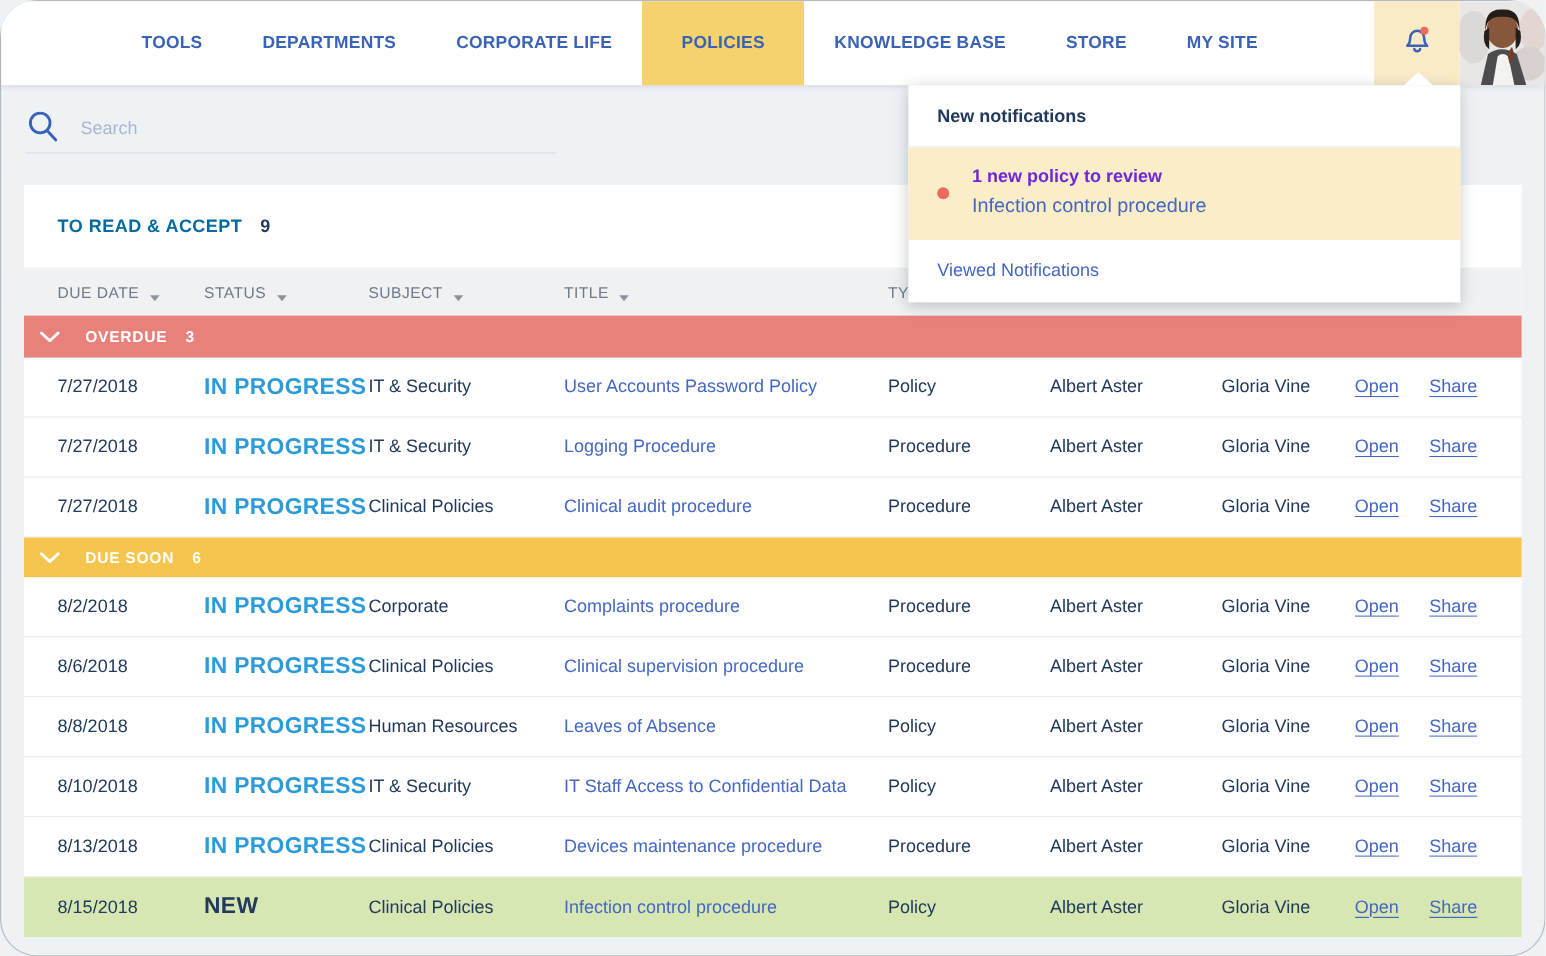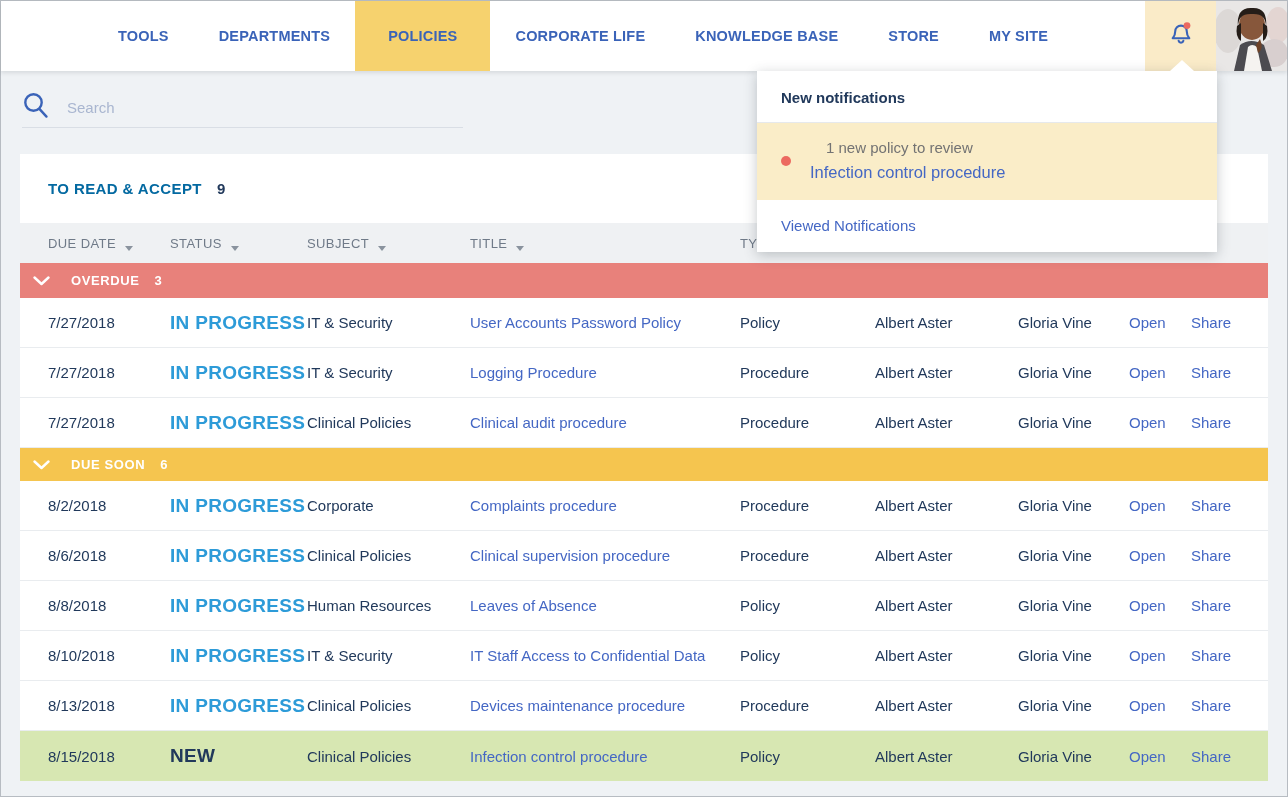--- a/index.html
+++ b/index.html
@@ -1,19 +1,19 @@
 <!DOCTYPE html>
 <html><head>
 <meta charset="utf-8">
 <style>
   * { margin:0; padding:0; box-sizing:border-box; }
   html,body { width:1288px; height:797px; }
   body { font-family:"Liberation Sans","DejaVu Sans",sans-serif; background:#eff2f5; }
   .page { position:relative; width:1288px; height:797px; background:#eff2f5; overflow:hidden;
-          box-shadow:inset 0 0 0 1px #b7bcc2; }
+          box-shadow:inset 0 0 0 1px #b7bcc2;border-radius:31px; }
 
   
   .nav { position:absolute; left:1px; top:1px; right:1px; height:70px; background:#ffffff;
          display:flex; align-items:stretch; z-index:20; box-shadow:0 2px 4px rgba(40,50,60,.12); }
   .nav-items { display:flex; align-items:stretch; margin-left:92px; }
   .nav-item { display:flex; align-items:center; padding:0 25px; color:#3a63b8; font-size:14.5px;
               font-weight:700; letter-spacing:.2px; cursor:pointer; white-space:nowrap; }
   .nav-item.active { background:#f6d26e; padding:0 33px; }
   .nav-spacer { flex:1; }
   .bell-tab { width:71px; background:#faebc8; display:flex; align-items:center; justify-content:center;
@@ -24,21 +24,21 @@
   
   .dropdown { position:absolute; left:757px; top:71px; width:460px; background:#ffffff; z-index:30;
               box-shadow:0 3px 12px rgba(50,60,70,.28); }
   .dd-arrow { position:absolute; top:-11px; left:413px; width:0; height:0;
               border-left:12px solid transparent; border-right:12px solid transparent;
               border-bottom:11px solid #ffffff; }
   .dd-header { padding:18px 24px 16px 24px; font-size:15px; font-weight:700; color:#21395b;
                border-bottom:1px solid #e6e9ec; }
   .dd-item { background:#faedc8; padding:16px 24px 18px 24px; display:flex; align-items:center; cursor:pointer; }
   .dd-dot { width:10px; height:10px; border-radius:50%; background:#ec6a60; margin-right:19px; flex:0 0 auto; }
-  .dd-item-summary { font-size:15px; font-weight:400; color:#737373; margin-bottom:7px;margin-left:16px; }
+  .dd-item-summary { font-size:15px; font-weight:700; color:#6d28d9; margin-bottom:7px; }
   .dd-item-link { font-size:16.5px; color:#4467c4; cursor:pointer; }
   .dd-footer { padding:17px 24px; }
   .dd-footer a { font-size:15px; color:#4467c4; text-decoration:none; cursor:pointer; }
 
   
   .search { position:absolute; left:22px; top:88px; width:441px; height:40px; display:flex;
             align-items:center; border-bottom:1px solid #d9dee5; z-index:5; }
   .search svg { flex:0 0 auto; margin-right:17px; }
   .search input { border:none; outline:none; background:transparent; font-size:15px; color:#21395b;
                   font-family:inherit; width:100%; }
@@ -75,22 +75,22 @@
 </style>
 </head>
 <body>
 
 <div class="page">
 
   <div class="nav">
     <div class="nav-items">
       <div class="nav-item">TOOLS</div>
       <div class="nav-item">DEPARTMENTS</div>
+      <div class="nav-item">CORPORATE LIFE</div>
       <div class="nav-item active">POLICIES</div>
-      <div class="nav-item">CORPORATE LIFE</div>
       <div class="nav-item">KNOWLEDGE BASE</div>
       <div class="nav-item">STORE</div>
       <div class="nav-item">MY SITE</div>
     </div>
     <div class="nav-spacer"></div>
     <div class="bell-tab">
       <span>
         <svg width="30" height="30" viewBox="0 0 30 30" fill="none">
           <path d="M9.2 12.6c0-3.4 2.6-6 5.8-6s5.8 2.6 5.8 6c0 4.2 1.6 5.6 2.5 6.6H6.7c.9-1 2.5-2.4 2.5-6.6z" stroke="#3a63b8" stroke-width="2.1" stroke-linejoin="round"></path>
           <path d="M12.6 21.8c.3 1.2 1.3 1.9 2.4 1.9s2.1-.7 2.4-1.9" stroke="#3a63b8" stroke-width="2.1" stroke-linecap="round"></path>

